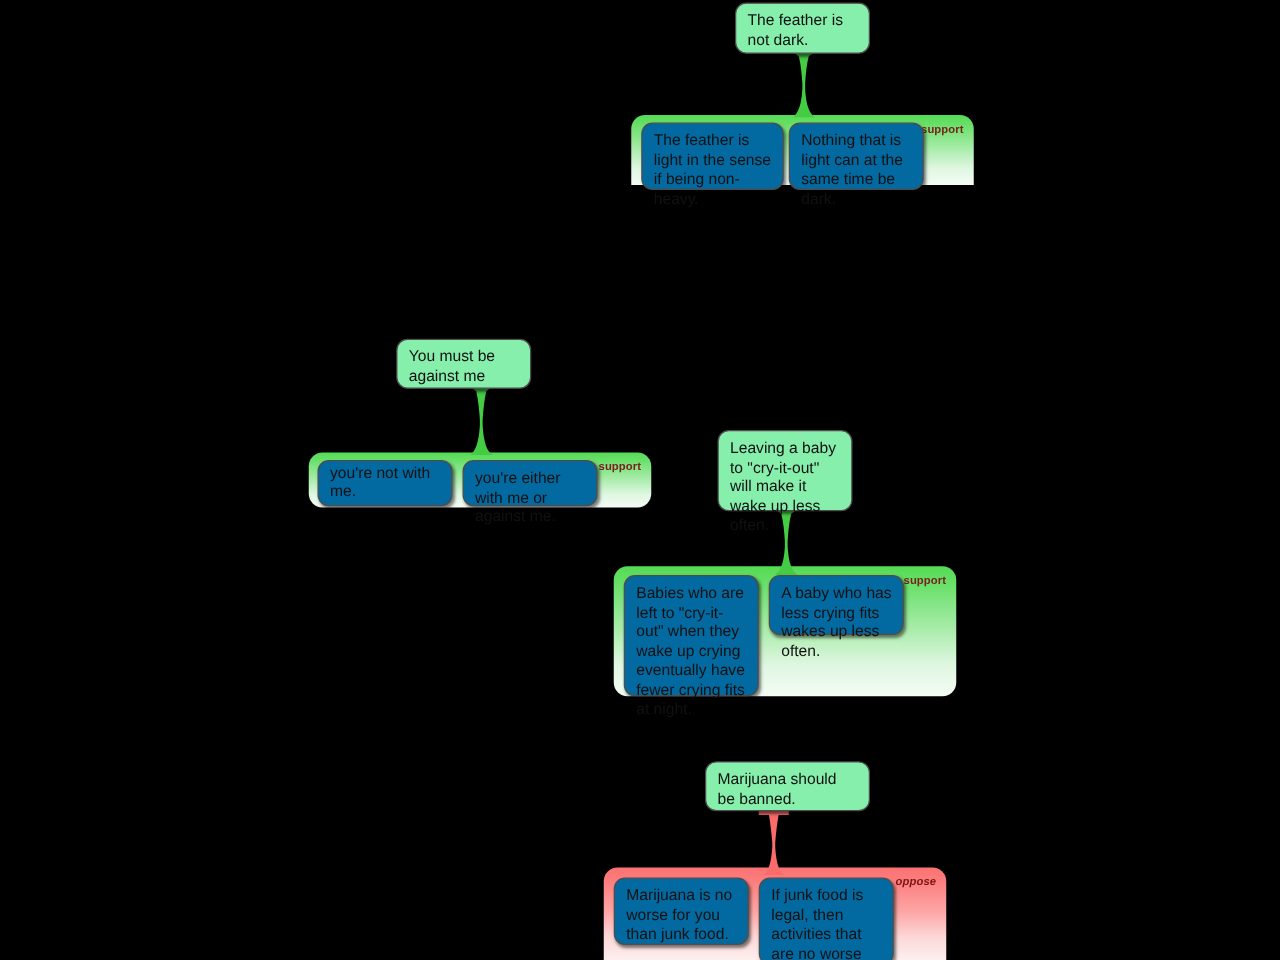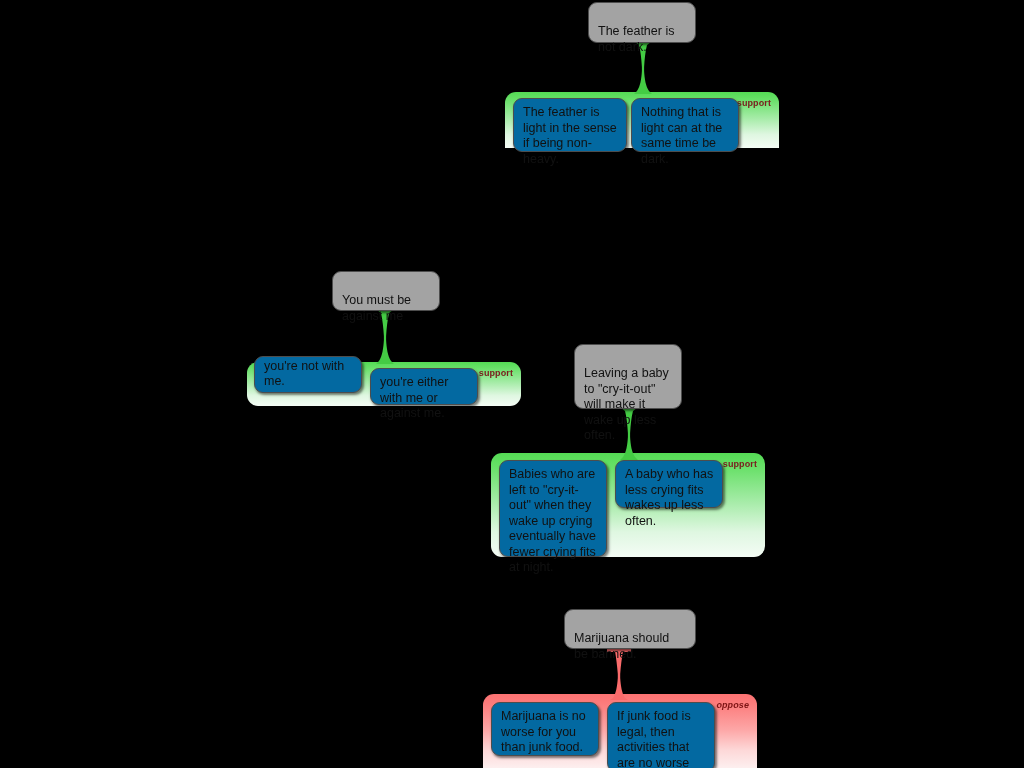--- a/index.html
+++ b/index.html
@@ -26,24 +26,24 @@
 
   
   .argument {
     position: absolute;
   }
 
   
   .claim {
     position: absolute;
     box-sizing: border-box;
-    background: #a3a3a3;
+    background: #86efac;
     border: 1px solid #4d4d4d;
     border-radius: 9px;
-    padding: 21px 9px 7px 9px;
+    padding: 6px 9px 7px 9px;
     font-size: 12.5px;
     line-height: 15.5px;
     color: #111111;
     box-shadow: 1.5px 2px 2.5px rgba(0,0,0,0.55);
     z-index: 6;
   }
 
   
   .connector {
     position: absolute;
@@ -125,36 +125,36 @@
       <span class="band-label">support</span>
     </div>
 
     <div class="premise" style="left:513px; top:98px; width:114px; height:54px;">The feather is light in the sense if being non-heavy.</div>
 
     <div class="premise" style="left:631px; top:98px; width:108px; height:54px;">Nothing that is light can at the same time be dark.</div>
   </div>
 
   <div class="argument">
 
-    <div class="claim" style="left:332px; top:271px; width:108px; height:40px;">You must be against me</div>
+    <div class="claim" style="left:317px; top:271px; width:108px; height:40px;">You must be against me</div>
 
     <div class="connector" style="left:360px; top:310px;">
       <svg width="50" height="54" viewBox="0 0 50 54">
         <path d="M17,0 H33 L29,3 C27.4,10 26.6,18 26.1,26 L26.1,30
                  C26.6,38 27.6,46 31,51 L34,54 H16 L19,51
                  C22.4,46 23.4,38 23.9,30 L23.9,26
                  C23.4,18 22.6,10 21,3 Z" fill="#44cc44"></path>
       </svg>
     </div>
 
     <div class="premise-band support" style="left:247px; top:362px; width:274px; height:44px;">
       <span class="band-label">support</span>
     </div>
 
-    <div class="premise vcenter" style="left:254px; top:356px; width:108px; height:37px;">you're not with me.</div>
+    <div class="premise vcenter" style="left:254px; top:368px; width:108px; height:37px;">you're not with me.</div>
 
     <div class="premise" style="left:370px; top:368px; width:108px; height:37px;">you're either with me or against me.</div>
   </div>
 
   <div class="argument">
 
     <div class="claim" style="left:574px; top:344px; width:108px; height:65px;">Leaving a baby to "cry-it-out" will make it wake up less often.</div>
 
     <div class="connector" style="left:604px; top:408px;">
       <svg width="50" height="52" viewBox="0 0 50 52">

